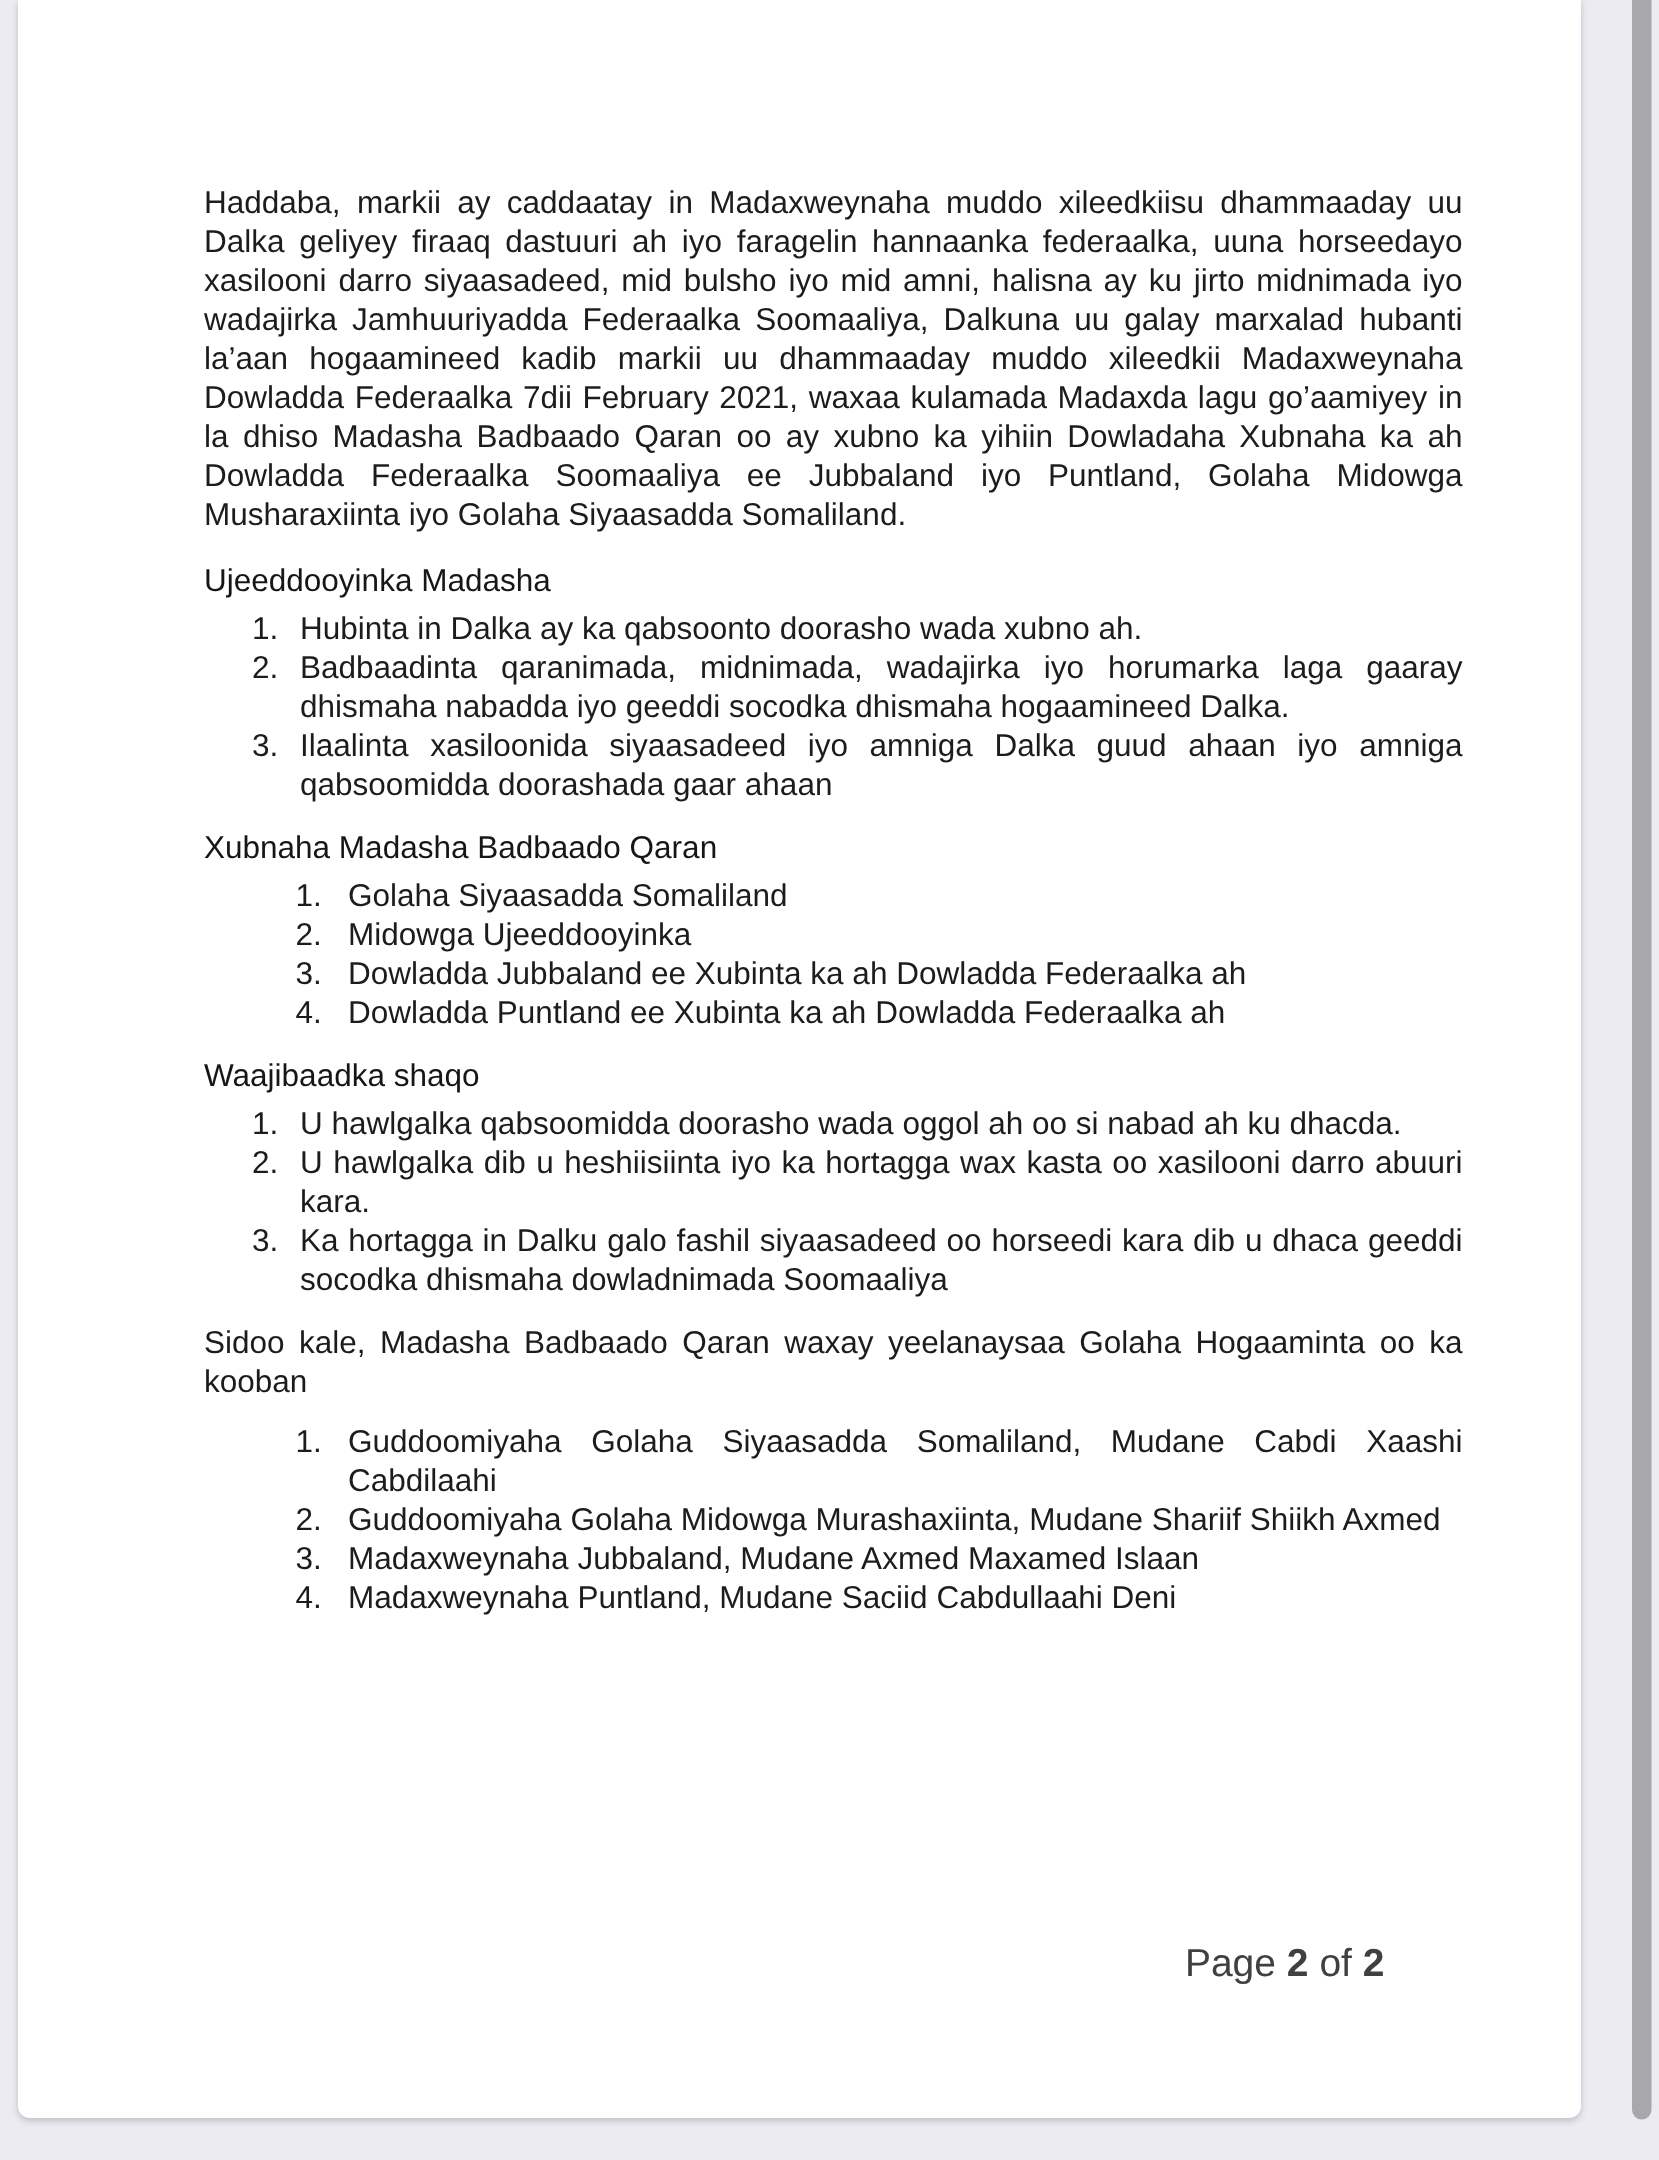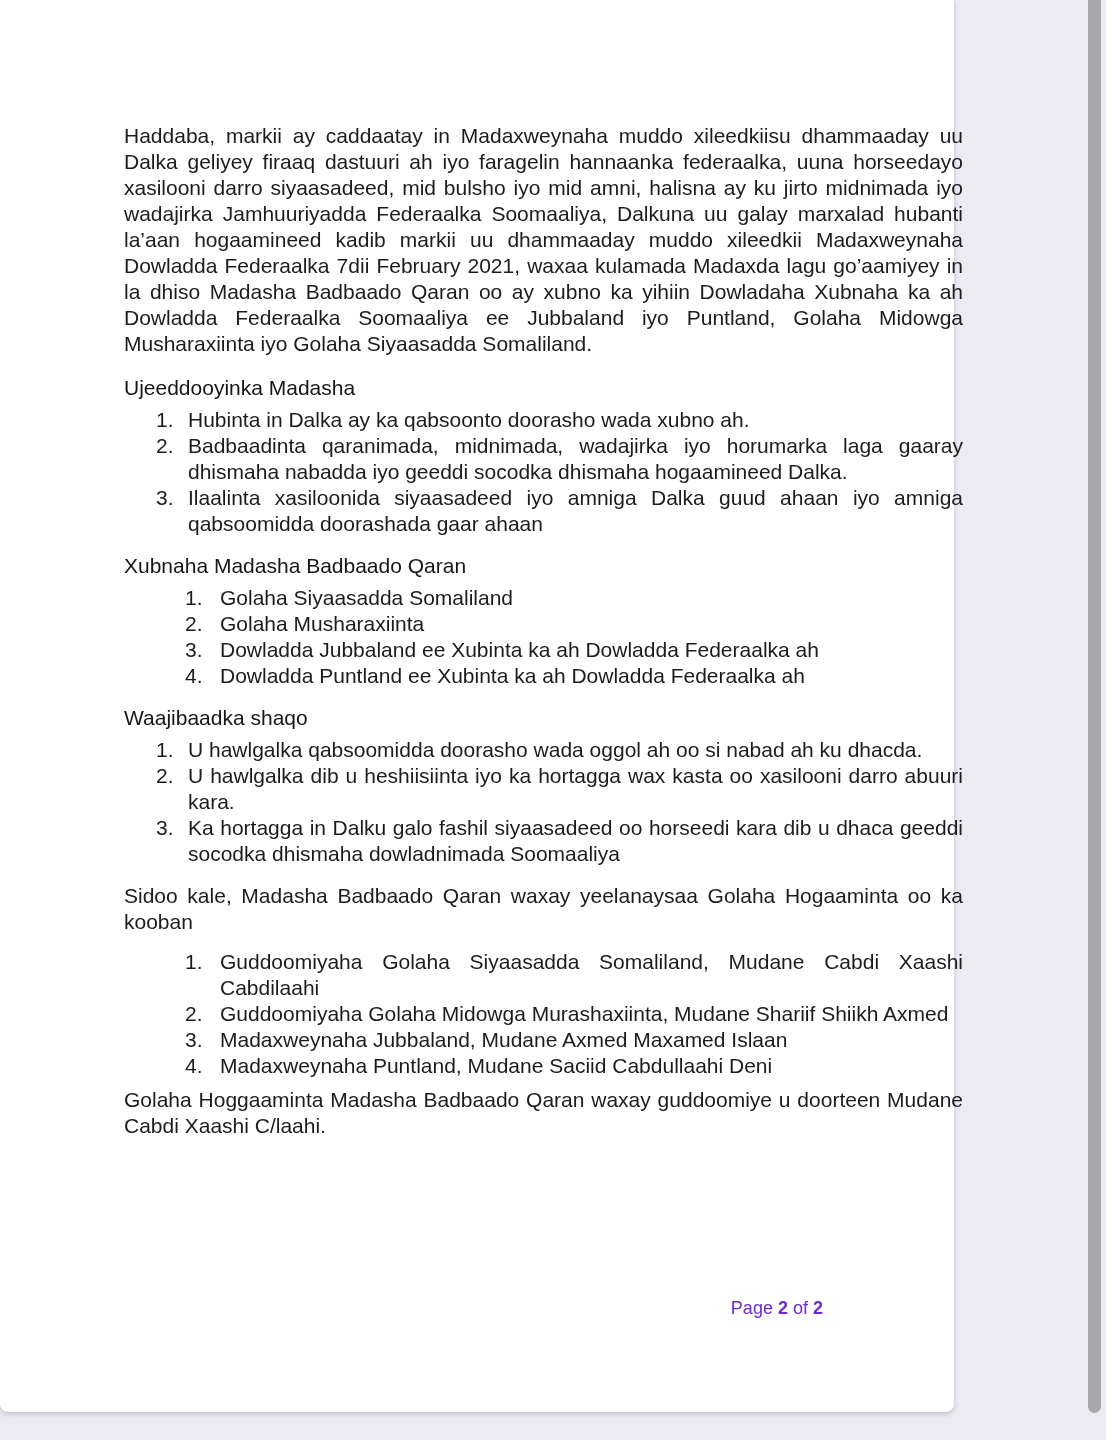--- a/index.html
+++ b/index.html
@@ -9,23 +9,23 @@
   body {
     width: 1106px;
     height: 1440px;
     position: relative;
     background: #ebebf1;
     font-family: "Liberation Sans", "DejaVu Sans", sans-serif;
     overflow: hidden;
   }
   .page {
     position: absolute;
-    left: 0;
+    left: 12px;
     top: 0;
-    width: 954px;
+    width: 1042px;
     height: 1412px;
     background: #ffffff;
     border-radius: 0 0 8px 8px;
     box-shadow: 0 2px 4px rgba(60,60,80,0.25);
   }
   .scroll-thumb {
     position: absolute;
     left: 1088px;
     top: 0;
     width: 13px;
@@ -67,23 +67,23 @@
   .li .txt {
     flex: 1;
     text-align: justify;
   }
   .para-lead  { margin-bottom: 12px !important; }
   .para-sidoo { margin-bottom: 14px !important; }
   .footer {
     position: absolute;
     right: 131px;
     top: 1296px;
-    font-size: 18px;
+    font-size: 26px;
     line-height: 24px;
-    color: #6d28d9;
+    color: #404040;
   }
   .footer b { font-weight: bold; }
 </style>
 </head>
 <body>
 
 <div class="page">
   <div class="content">
 
     <p class="para-intro">Haddaba, markii ay caddaatay in Madaxweynaha muddo xileedkiisu dhammaaday uu Dalka geliyey firaaq dastuuri ah iyo faragelin hannaanka federaalka, uuna horseedayo xasilooni darro siyaasadeed, mid bulsho iyo mid amni, halisna ay ku jirto midnimada iyo wadajirka Jamhuuriyadda Federaalka Soomaaliya, Dalkuna uu galay marxalad hubanti la’aan hogaamineed kadib markii uu dhammaaday muddo xileedkii Madaxweynaha Dowladda Federaalka 7dii February 2021, waxaa kulamada Madaxda lagu go’aamiyey in la dhiso Madasha Badbaado Qaran oo ay xubno ka yihiin Dowladaha Xubnaha ka ah Dowladda Federaalka Soomaaliya ee Jubbaland iyo Puntland, Golaha Midowga Musharaxiinta iyo Golaha Siyaasadda Somaliland.</p>
@@ -105,21 +105,21 @@
     </div>
 
     <h2>Xubnaha Madasha Badbaado Qaran</h2>
     <div class="list list-l2">
       <div class="li">
         <span class="num">1.</span>
         <span class="txt">Golaha Siyaasadda Somaliland</span>
       </div>
       <div class="li">
         <span class="num">2.</span>
-        <span class="txt">Golaha Musharaxiinta</span>
+        <span class="txt">Midowga Ujeeddooyinka</span>
       </div>
       <div class="li">
         <span class="num">3.</span>
         <span class="txt">Dowladda Jubbaland ee Xubinta ka ah Dowladda Federaalka ah</span>
       </div>
       <div class="li">
         <span class="num">4.</span>
         <span class="txt">Dowladda Puntland ee Xubinta ka ah Dowladda Federaalka ah</span>
       </div>
     </div>
@@ -154,21 +154,20 @@
       <div class="li">
         <span class="num">3.</span>
         <span class="txt">Madaxweynaha Jubbaland, Mudane Axmed Maxamed Islaan</span>
       </div>
       <div class="li">
         <span class="num">4.</span>
         <span class="txt">Madaxweynaha Puntland, Mudane Saciid Cabdullaahi Deni</span>
       </div>
     </div>
 
-    <p>Golaha Hoggaaminta Madasha Badbaado Qaran waxay guddoomiye u doorteen Mudane Cabdi Xaashi C/laahi.</p>
 
   </div>
 
   <div class="footer">
     <span>Page</span>
     <b>2</b>
     <span>of</span>
     <b>2</b>
   </div>
 </div>

